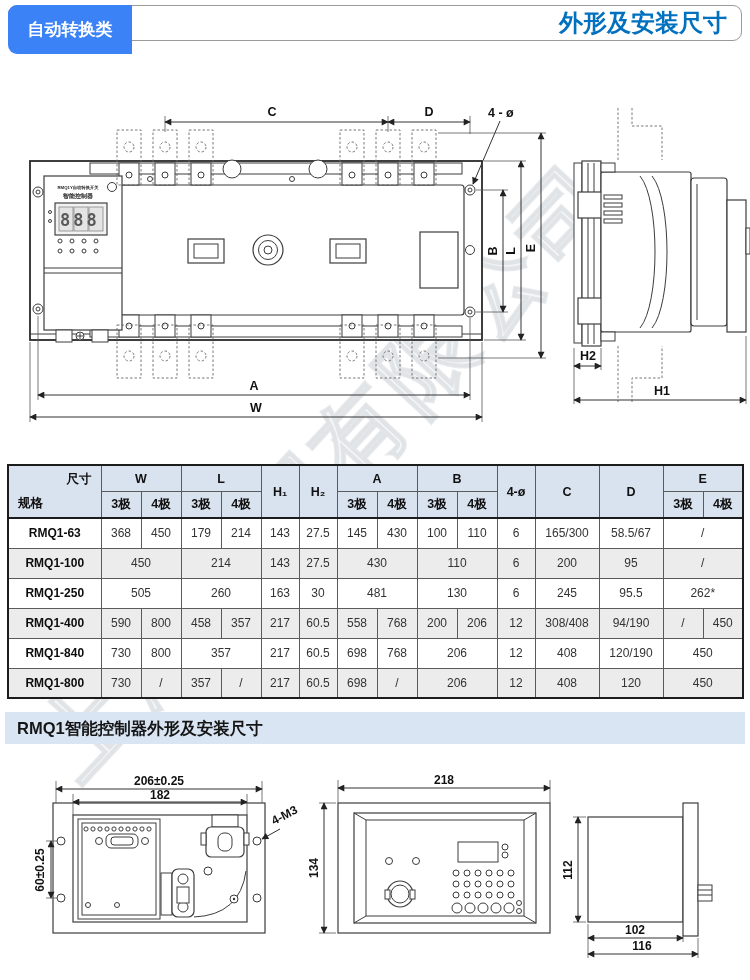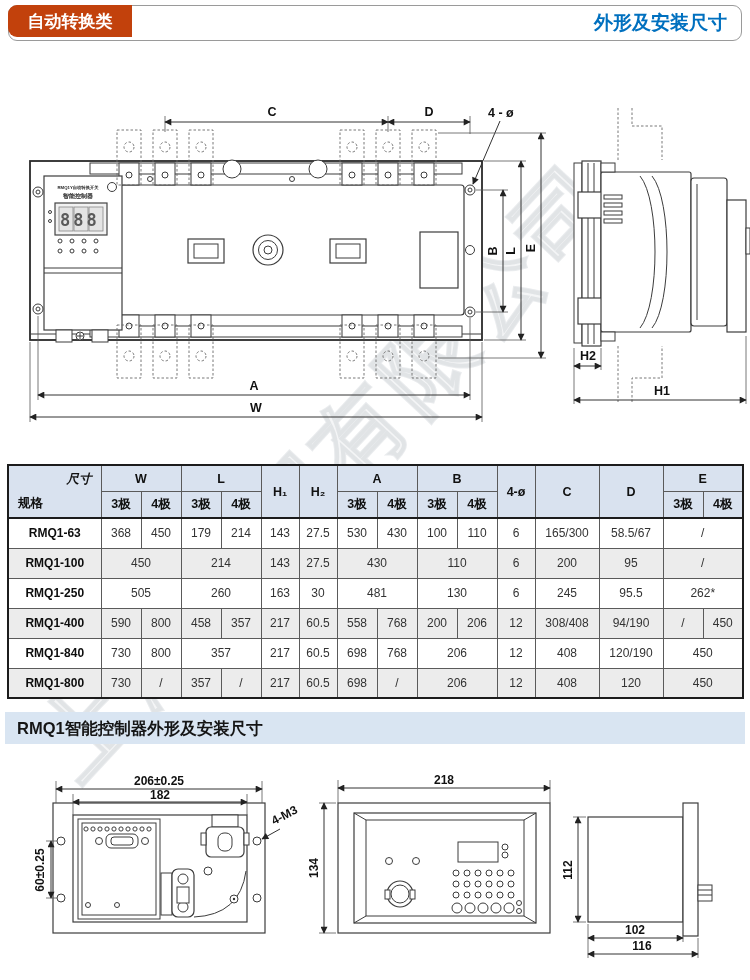--- a/index.html
+++ b/index.html
@@ -9,25 +9,25 @@
 
   
   .watermark{position:absolute;left:55px;top:700px;transform:rotate(-47deg);
      transform-origin:0 50%;font-size:92px;font-weight:bold;letter-spacing:8px;
      white-space:nowrap;color:rgba(150,158,168,0.10);
      -webkit-text-stroke:2px rgba(150,158,168,0.20);pointer-events:none;z-index:1;}
 
   
   .topbar{position:absolute;left:8px;top:5px;width:732px;height:34px;
      border:1px solid #9a9a9a;border-radius:9px;background:#fff;z-index:3;}
-  .topbar .tab{position:absolute;left:-1px;top:-1px;width:124px;height:32px;
-     background:#c2410c;border-radius:9px 0 0 9px;color:#fff;font-weight:bold;
+  .topbar .tab{position:absolute;left:-1px;top:-1px;width:124px;height:49px;
+     background:#3b82f6;border-radius:9px 0 0 9px;color:#fff;font-weight:bold;
      font-size:17px;display:flex;align-items:center;justify-content:center;}
   .topbar .ttl{position:absolute;right:14px;top:0;height:34px;line-height:34px;
-     color:#0070bf;font-weight:bold;font-size:19px;}
+     color:#0070bf;font-weight:bold;font-size:24px;}
 
   
   .secbar{position:absolute;left:5px;width:740px;height:32px;background:#d9e5f2;
      color:#151515;font-weight:bold;font-size:16.5px;line-height:32px;
      padding-left:12px;box-sizing:border-box;z-index:3;}
   #sec1{top:63px;} #sec2{top:712px;}
 
   .note{position:absolute;left:18px;top:678px;font-size:12.5px;color:#222;z-index:3;}
 
   
@@ -53,21 +53,21 @@
   .spec th,.spec td{border:1px solid #5a5a5a;text-align:center;padding:0;
      font-size:12px;}
   .spec thead th{background:#d9e2ef;font-weight:bold;font-size:12.5px;height:25px;color:#111;}
   .spec thead{border-bottom:2px solid #1c1c1c;}
   .spec tbody tr{height:30px;border-top:1.4px solid #454545;}
   .spec tbody tr:nth-child(even){background:#ececec;}
   .spec tbody td{color:#333;}
   .spec td.model{font-weight:bold;color:#0d0d0d;}
   .corner{position:relative;
      background-image:linear-gradient(to bottom right,rgba(0,0,0,0) 49.4%,#555 49.4%,#555 50.6%,rgba(0,0,0,0) 50.6%);}
-  .c-top{position:absolute;top:5px;right:9px;font-weight:bold;font-style:italic;}
+  .c-top{position:absolute;top:5px;right:9px;font-weight:bold;}
   .c-bot{position:absolute;bottom:5px;left:9px;font-weight:bold;}
 </style>
 </head>
 <body>
 
 <div class="page">
 
   <div class="watermark">上海商贸有限公司</div>
 
   <div class="topbar">
@@ -329,21 +329,21 @@
     </thead>
     <tbody id="table-body">
         <tr>
           <td class="model">RMQ1-63</td>
           <td>368</td>
           <td>450</td>
           <td>179</td>
           <td>214</td>
           <td>143</td>
           <td>27.5</td>
-          <td>530</td>
+          <td>145</td>
           <td>430</td>
           <td>100</td>
           <td>110</td>
           <td>6</td>
           <td>165/300</td>
           <td>58.5/67</td>
           <td colspan="2">/</td>
         </tr>
         <tr>
           <td class="model">RMQ1-100</td>

